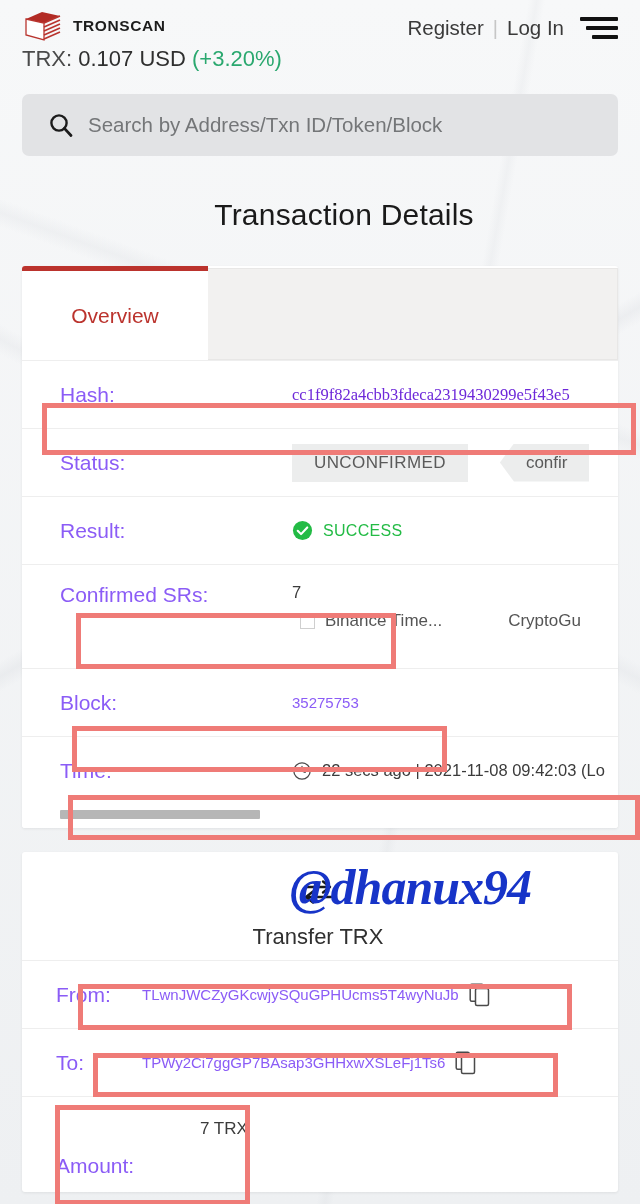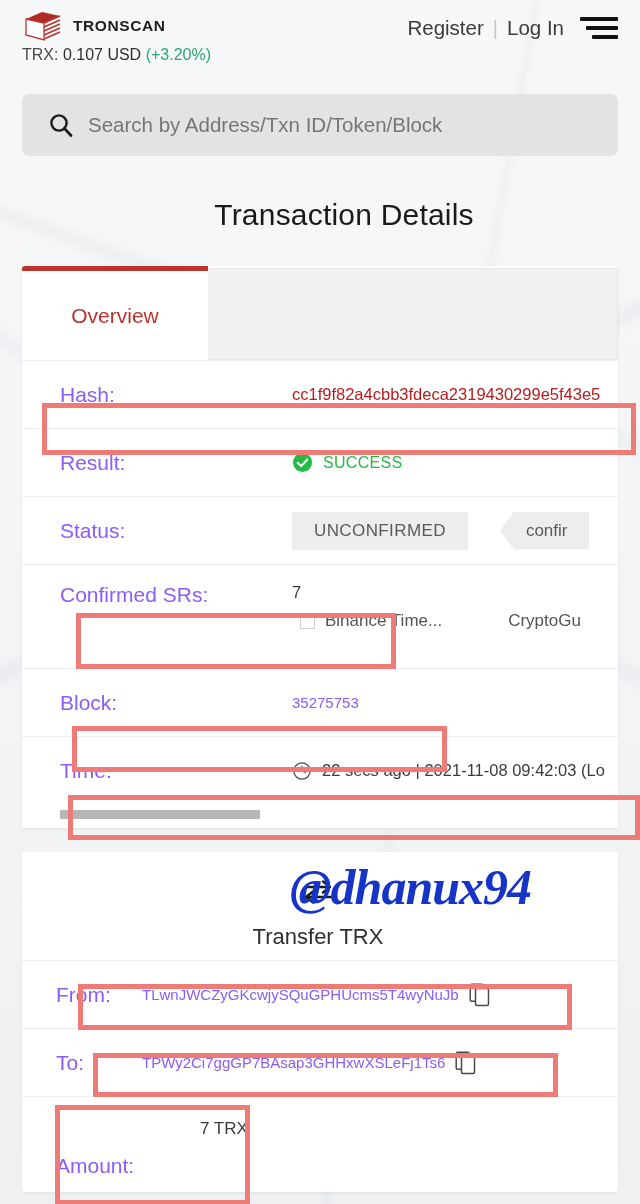--- a/index.html
+++ b/index.html
@@ -47,21 +47,21 @@
   .auth-links { display: flex; align-items: center; gap: 9px; font-size: 20.5px; color: #3a3a3a; }
   .auth-sep { color: #c6c6c6; font-size: 20px; }
   .hamburger { display: flex; flex-direction: column; gap: 5px; align-items: flex-end; cursor: pointer; }
   .hamburger i { display: block; height: 4px; background: #111; border-radius: 1px; }
   .hamburger i:nth-child(1) { width: 38px; }
   .hamburger i:nth-child(2) { width: 32px; }
   .hamburger i:nth-child(3) { width: 26px; }
 
   .price-line {
     margin-top: 4px;
-    font-size: 16px;
+    font-size: 22px;
     color: #2f2f2f;
     white-space: nowrap;
   }
   .price-label { color: #4a4a4a; }
   .price-change { color: #2aa86f; }
 
   
   .search-wrap { padding: 14px 22px 0 22px; }
   .search-box {
     height: 62px;
@@ -129,21 +129,21 @@
     color: #8b5cf6;
   }
   .row-value {
     font-size: 16px;
     color: #3b3b3b;
     display: flex;
     align-items: center;
     gap: 10px;
     white-space: nowrap;
   }
-  .val-hash { font-size: 16.5px; color: #b91c1c; }
+  .val-hash { font-size: 16.5px; color: #6d28d9; font-family: Liberation Serif, serif; }
   .val-success { color: #23bb45; font-size: 16px; letter-spacing: .3px; }
   .check-icon { width: 21px; height: 21px; flex: none; }
   .val-red { color: #8b5cf6; font-size: 15px; }
   .val-num { font-size: 16.5px; color: #3b3b3b; }
   .clock-icon { width: 20px; height: 20px; flex: none; }
 
   
   .chip {
     background: #eceded;
     color: #5a5a5a;
@@ -296,35 +296,35 @@
     </div>
 
     <div class="row">
       <div class="row-label">Hash:</div>
       <div class="row-value">
         <span class="val-hash">cc1f9f82a4cbb3fdeca2319430299e5f43e5</span>
       </div>
     </div>
 
     <div class="row">
+      <div class="row-label">Status:</div>
+      <div class="row-value">
+        <span class="chip">UNCONFIRMED</span>
+        <span class="chip-arrow">confir</span>
+      </div>
+    </div>
+
+    <div class="row">
       <div class="row-label">Result:</div>
       <div class="row-value">
         <svg class="check-icon" viewBox="0 0 22 22">
           <circle cx="11" cy="11" r="10" fill="#23bb45"></circle>
           <path d="M6 11.3 L9.5 14.8 L16 7.8" fill="none" stroke="#fff" stroke-width="2.2" stroke-linecap="round" stroke-linejoin="round"></path>
         </svg>
         <span class="val-success">SUCCESS</span>
-      </div>
-    </div>
-
-    <div class="row">
-      <div class="row-label">Status:</div>
-      <div class="row-value">
-        <span class="chip">UNCONFIRMED</span>
-        <span class="chip-arrow">confir</span>
       </div>
     </div>
 
     <div class="row row-sr">
       <div class="row-label">Confirmed SRs:</div>
       <div class="row-value">
         <span class="val-num">7</span>
       </div>
       <div class="sr-sub">
         <div class="sr-item">

